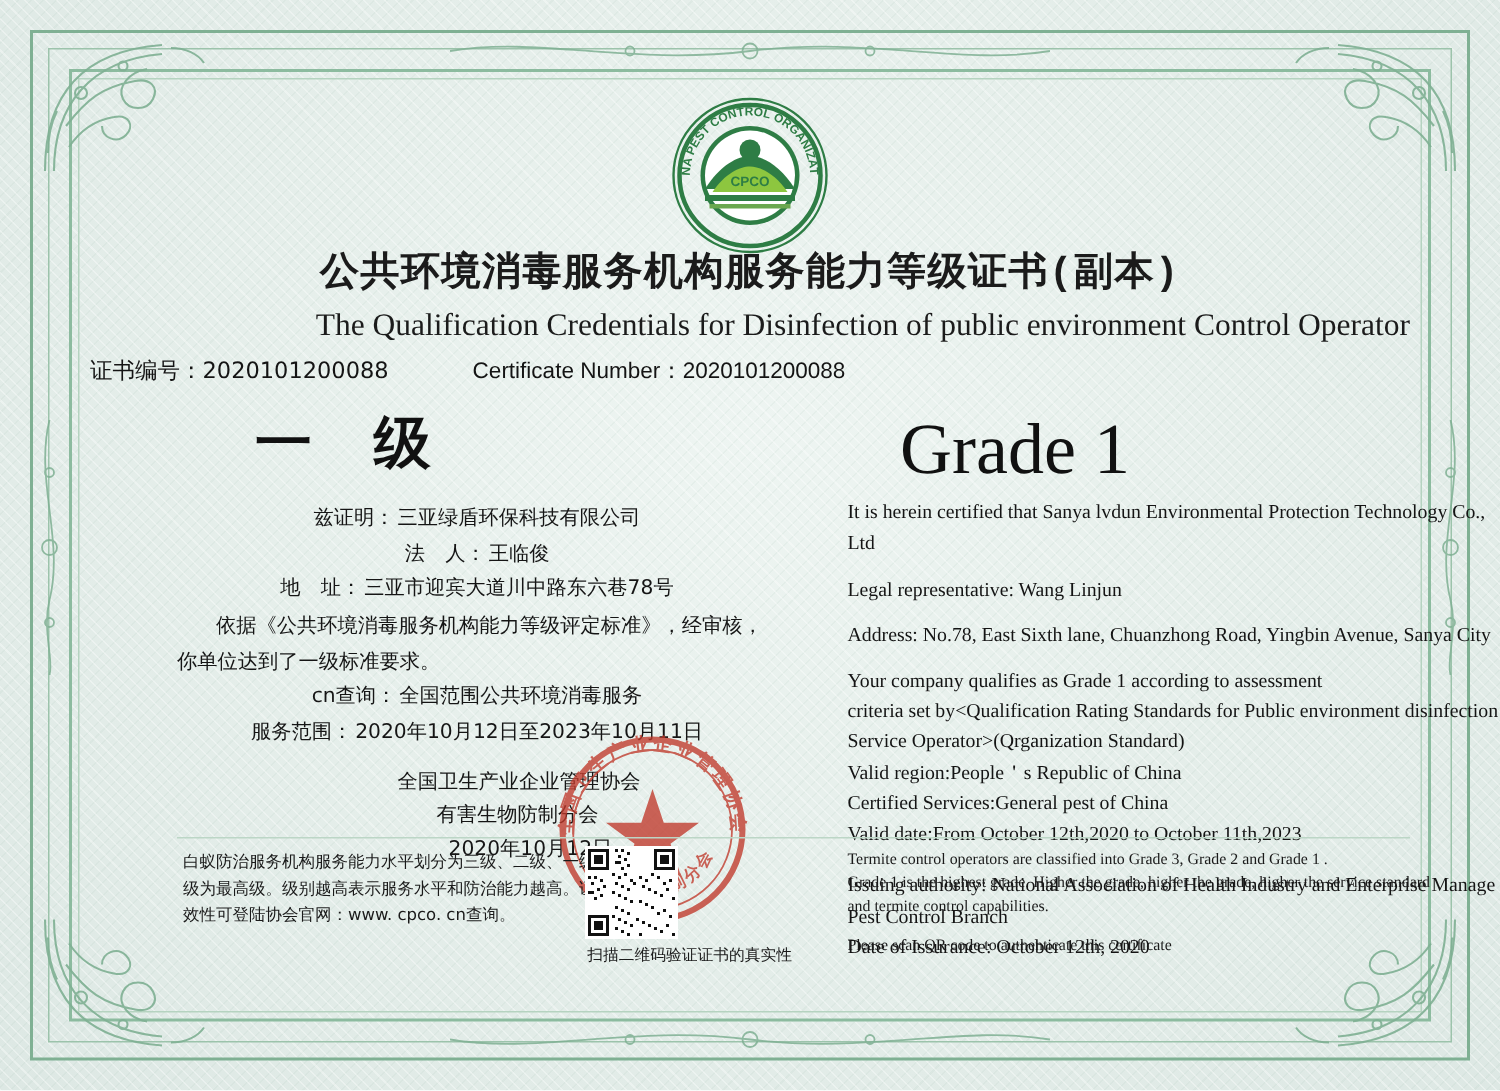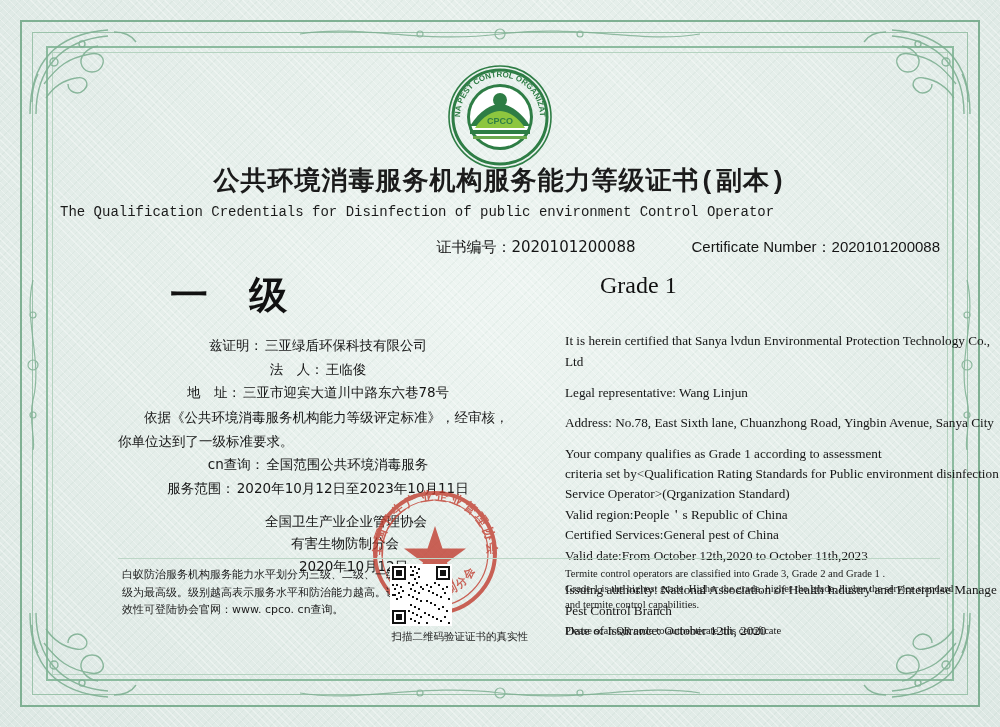--- a/index.html
+++ b/index.html
@@ -98,32 +98,32 @@
     font-family: Liberation Mono, monospace;
     font-size: 26px;
     font-weight: bold;
     color: #1b1b1b;
     letter-spacing: 1px;
   }
   .title-en {
     position: absolute;
     top: 146px;
     left: 0; right: 0;
-    text-align: left;
-    font-family: Liberation Mono, monospace;
-    font-size: 14px;
+    text-align: right;
+    font-family: Liberation Serif, serif;
+    font-size: 21px;
     color: #1b1b1b;
   }
 
   .certnum-row {
     position: absolute;
     top: 180px;
     left: 0; right: 0;
     display: flex;
-    justify-content: flex-end;
+    justify-content: flex-start;
     gap: 56px;
     font-size: 15px;
     color: #141414;
   }
   .certnum-cn {
     font-family: "DejaVu Sans", sans-serif;
   }
   .certnum-en {
     font-family: Liberation Sans, sans-serif;
   }
@@ -142,21 +142,21 @@
     font-size: 38px;
     font-weight: bold;
     letter-spacing: 14px;
     color: #111;
   }
   .grade-en {
     position: absolute;
     left: 540px;
     top: 2px;
     font-family: "Liberation Serif", serif;
-    font-size: 24px;
+    font-size: 48px;
     color: #111;
   }
 
   
   .cn-block {
     position: absolute;
     left: 58px;
     top: 276px;
     width: 400px;
     font-family: "DejaVu Sans", sans-serif;

